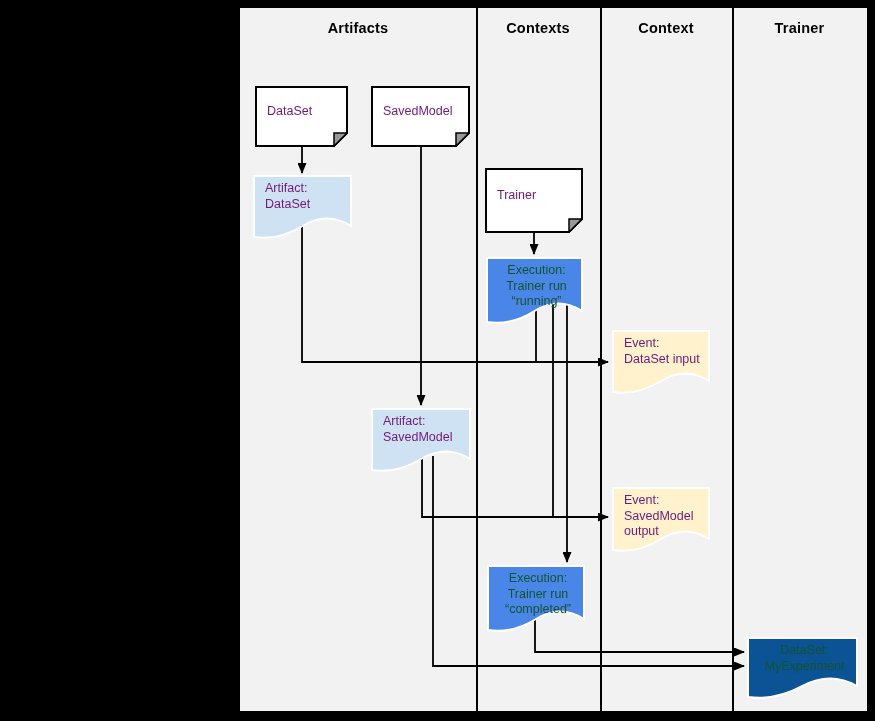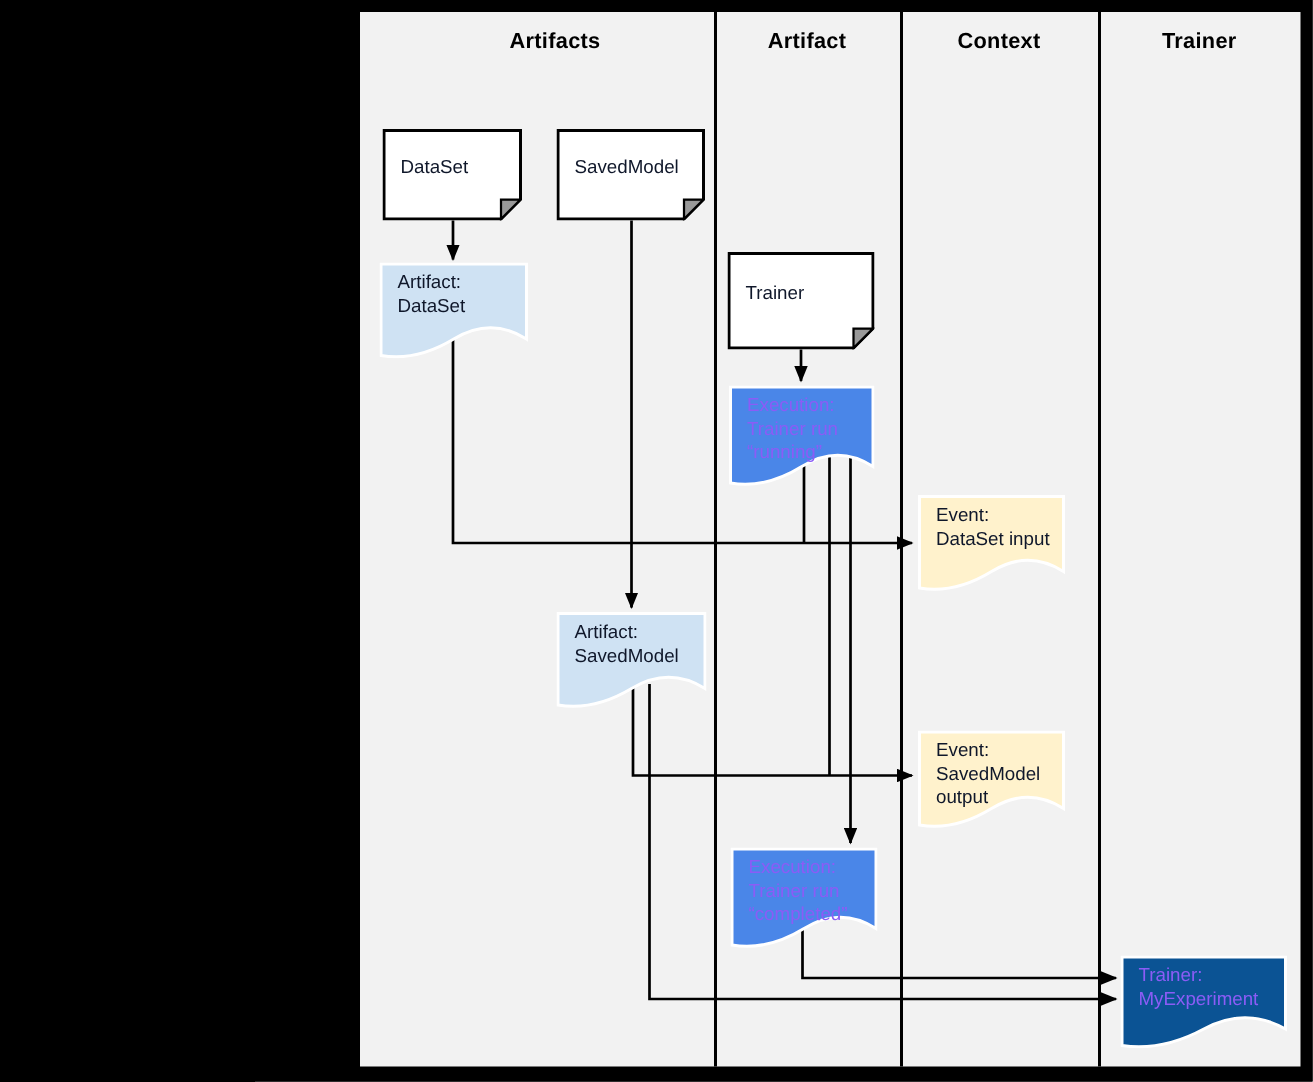--- a/index.html
+++ b/index.html
@@ -16,40 +16,40 @@
   }
   .col-header {
     position: absolute; top: 12px; z-index: 1;
     font-size: 14.5px; font-weight: bold; color: #000; text-align: center;
     letter-spacing: 0.2px;
   }
   .arrows { position: absolute; left: 0; top: 0; z-index: 2; pointer-events: none; }
   .node { position: absolute; z-index: 3; }
   .node svg.shape { position: absolute; left: 0; top: 0; }
   .node .label {
-    position: relative; z-index: 1; color: #0f172a;
+    position: relative; z-index: 1; color: #701a75;
     font-size: 12.5px; line-height: 15.5px; white-space: pre-line;
     padding: 6px 8px 0 12px;
   }
   .node.doc { display: flex; align-items: center; }
   .node.doc .label { padding: 0 8px 10px 12px; }
-  .node.kind-execution .label, .node.kind-context .label { color: #8b5cf6; }
+  .node.kind-execution .label, .node.kind-context .label { color: #14532d; text-align: center; }
 </style>
 </head>
 <body>
 
 <div class="stage">
   <div class="panel">
 
     <div class="divider" style="left:236px"></div>
     <div class="divider" style="left:360px"></div>
     <div class="divider" style="left:492px"></div>
 
-    <div class="col-header" style="left:12px;width:236px">Artifacts</div>
-    <div class="col-header" style="left:236px;width:124px">Artifact</div>
+    <div class="col-header" style="left:0;width:236px">Artifacts</div>
+    <div class="col-header" style="left:236px;width:124px">Contexts</div>
     <div class="col-header" style="left:360px;width:132px">Context</div>
     <div class="col-header" style="left:492px;width:135px">Trainer</div>
 
     <svg class="arrows" width="627" height="703" viewBox="0 0 627 703">
       <defs>
         <marker id="ah" markerUnits="userSpaceOnUse" markerWidth="11" markerHeight="9" refX="10" refY="4.5" orient="auto">
           <path d="M0,0 L11,4.5 L0,9 Z" fill="#000"></path>
         </marker>
       </defs>
       <g stroke="#000" stroke-width="1.8" fill="none">
@@ -138,18 +138,18 @@
         </svg>
       <div class="label">Execution:
 Trainer run
 “completed”</div>
     </div>
 
     <div class="node kind-context" style="left:507px;top:629px;width:111px;height:62px">
         <svg width="111" height="62" viewBox="0 0 111 62" class="shape">
           <path d="M1,1 H110 V49 Q83.25,34 55.5,49 T1,60 Z" fill="#0b5394" stroke="#ffffff" stroke-width="2"></path>
         </svg>
-      <div class="label">Trainer:
+      <div class="label">DataSet:
 MyExperiment</div>
     </div>
 
   </div>
 </div>
 
 </body></html>

